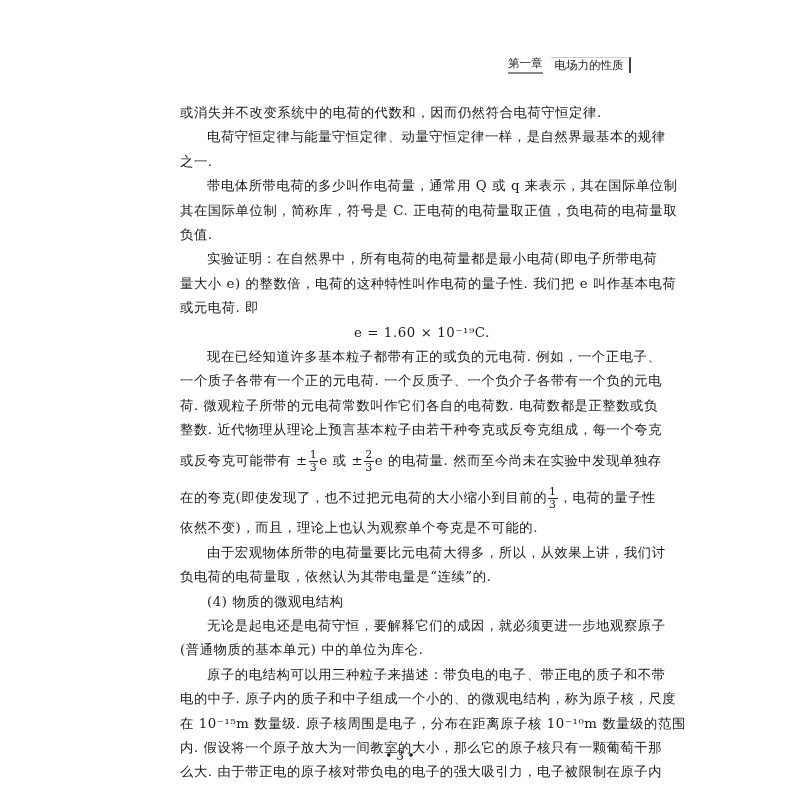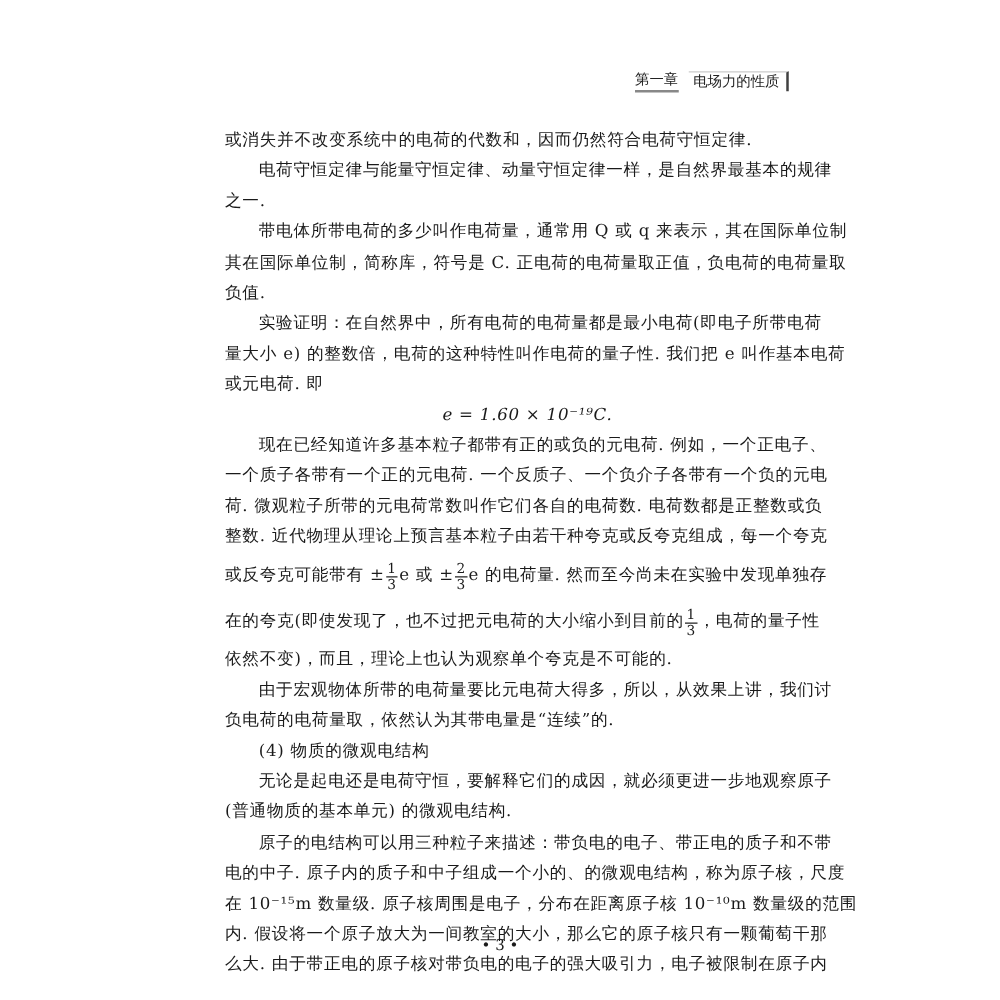--- a/index.html
+++ b/index.html
@@ -5,21 +5,21 @@
   html, body { margin:0; padding:0; background:#ffffff; }
   body { width:800px; height:800px; position:relative; overflow:hidden;
          font-family:"DejaVu Serif", "Liberation Serif", serif; color:#1a1a1a; }
   .header { position:absolute; top:56px; left:508px; height:18px; display:flex; align-items:center;
             font-family:"DejaVu Sans", "Liberation Sans", sans-serif; font-size:11.5px; color:#222; }
   .chap { border-bottom:2px solid #888; padding-bottom:1px; margin-right:8px; }
   .htitle { border-right:2px solid #404040; border-top:1px solid #ccc; padding:0 5px 0 4px; }
   .body { position:absolute; top:101px; left:180px; width:484px; font-size:13.3px; letter-spacing:0.6px; }
   .line { height:24.4px; line-height:24.4px; white-space:nowrap; }
   .indent { padding-left:27px; }
-  .center { text-align:center;font-style:italic; }
+  .center { text-align:center; }
   .tall { height:37px; line-height:37px; }
   .frac { display:inline-block; vertical-align:middle; text-align:center; font-size:11px; line-height:12px; margin:0 1px; }
   .frac span { display:block; }
   .frac .num { border-bottom:1px solid #222; padding:0 1px; }
   .pagenum { position:absolute; top:749px; left:0; width:800px; text-align:center; font-size:12px; }
   .tab { position:absolute; top:752px; left:388px; width:24px; height:12px; background:#cfcfcf; border-radius:0 0 12px 12px; z-index:-1; }
 </style>
 </head>
 <body>
 
@@ -47,21 +47,21 @@
     <span>或反夸克可能带有 ±</span><span class="frac"><span class="num">1</span><span>3</span></span><span>e 或 ±</span><span class="frac"><span class="num">2</span><span>3</span></span><span>e 的电荷量. 然而至今尚未在实验中发现单独存</span>
   </div>
   <div class="line tall">
     <span>在的夸克(即使发现了，也不过把元电荷的大小缩小到目前的</span><span class="frac"><span class="num">1</span><span>3</span></span><span>，电荷的量子性</span>
   </div>
   <div class="line">依然不变)，而且，理论上也认为观察单个夸克是不可能的.</div>
   <div class="line indent">由于宏观物体所带的电荷量要比元电荷大得多，所以，从效果上讲，我们讨</div>
   <div class="line">负电荷的电荷量取，依然认为其带电量是“连续”的.</div>
   <div class="line indent">(4) 物质的微观电结构</div>
   <div class="line indent">无论是起电还是电荷守恒，要解释它们的成因，就必须更进一步地观察原子</div>
-  <div class="line">(普通物质的基本单元) 的微观电结构.</div>
+  <div class="line">(普通物质的基本单元) 中的单位为库仑.</div>
   <div class="line indent">原子的电结构可以用三种粒子来描述：带负电的电子、带正电的质子和不带</div>
   <div class="line">电的中子. 原子内的质子和中子组成一个小的、的微观电结构，称为原子核，尺度</div>
   <div class="line">在 10⁻¹⁵m 数量级. 原子核周围是电子，分布在距离原子核 10⁻¹⁰m 数量级的范围</div>
   <div class="line">内. 假设将一个原子放大为一间教室的大小，那么它的原子核只有一颗葡萄干那</div>
   <div class="line">么大. 由于带正电的原子核对带负电的电子的强大吸引力，电子被限制在原子内</div>
 </div>
 
 <div class="tab"></div>
 <div class="pagenum">• 3 •</div>
 

